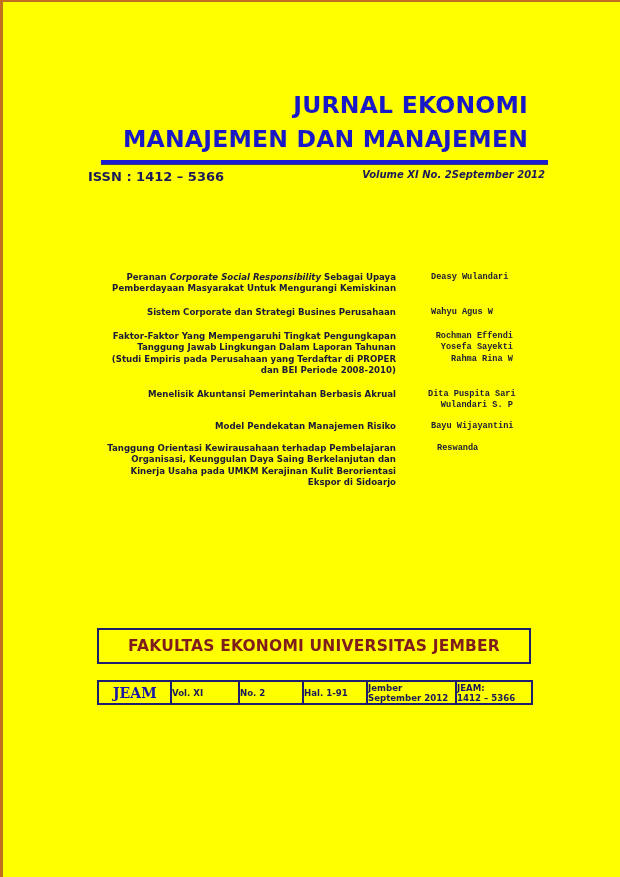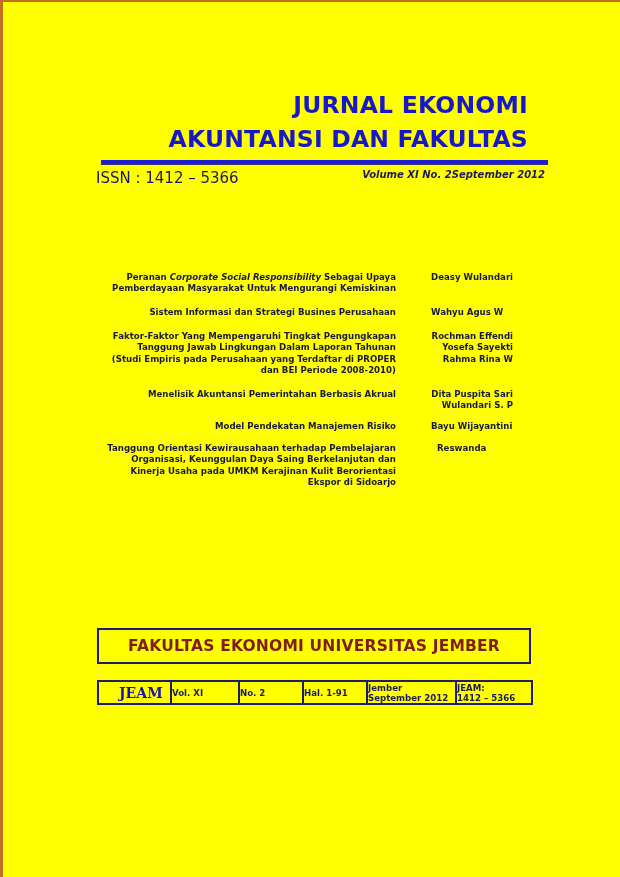--- a/index.html
+++ b/index.html
@@ -13,72 +13,72 @@
 
   .title1, .title2 {
     position: absolute; right: 92px; color: #1818c8; font-weight: bold;
     font-family: "DejaVu Sans", sans-serif; white-space: nowrap; letter-spacing: 0.2px;
   }
   .title1 { top: 91px; font-size: 23.5px; text-align: center; }
   .title2 { top: 125px; font-size: 23.5px; }
 
   .rule { position: absolute; left: 101px; top: 160px; width: 447px; height: 4px; background: #1c1cd0; box-shadow: 0 1px 0 #3a3a70; }
 
-  .issn { position: absolute; left: 96px; top: 169px; font-size: 15px; font-weight: normal; color: #1a1a5a; }
+  .issn { position: absolute; left: 88px; top: 169px; font-size: 13px; font-weight: bold; color: #1a1a5a; }
   .volume { position: absolute; right: 75px; top: 169px; font-size: 10px; font-weight: bold; font-style: italic; color: #1a1a5a; text-align: right; }
 
   .article { position: absolute; left: 100px; width: 440px; font-size: 8.6px; font-weight: bold; color: #1a1a3a; line-height: 11.3px; }
   .article .atitle { position: absolute; right: 144px; width: 300px; text-align: right; }
   .article .atitle i { font-style: italic; }
-  .article .authors { position: absolute; left: 328px; width: 85px; text-align: right; }
+  .article .authors { position: absolute; left: 328px; width: 85px; text-align: right; font-family: Liberation Mono, monospace; }
   .article .authors div { white-space: nowrap; }
   .article .authors.left-aligned { text-align: left; left: 331px; }
 
   .banner {
     position: absolute; left: 97px; top: 628px; width: 430px; height: 32px;
     border: 2px solid #1e1e6e; box-sizing: content-box;
     display: flex; align-items: center; justify-content: center;
     color: #7f1d1d; font-weight: bold; font-size: 15.5px; letter-spacing: 0.2px;
   }
 
   .info-table {
     position: absolute; left: 97px; top: 680px; width: 434px; height: 25px;
     border-collapse: collapse; table-layout: fixed;
   }
   .info-table td {
     border: 2px solid #1e1e6e; padding: 0; vertical-align: middle;
     color: #1a1a5a; font-weight: bold; font-size: 8.6px; line-height: 10px;
   }
-  .info-table td.jeam { font-family: "DejaVu Serif", serif; font-size: 14px; color: #1818a8; text-align: left; padding-left: 20px; }
+  .info-table td.jeam { font-family: "DejaVu Serif", serif; font-size: 14px; color: #1818a8; text-align: left; padding-left: 14px; }
 </style>
 </head>
 <body>
 
 <div class="edge-left"></div>
 <div class="edge-top"></div>
 
 <div class="title1">JURNAL EKONOMI</div>
-<div class="title2">AKUNTANSI DAN FAKULTAS</div>
+<div class="title2">MANAJEMEN DAN MANAJEMEN</div>
 <div class="rule"></div>
 <div class="issn">ISSN : 1412 – 5366</div>
 <div class="volume">Volume XI No. 2September 2012</div>
 
 <div class="article" style="top:272px;">
   <div class="atitle">
     <div><span>Peranan </span><i>Corporate Social Responsibility</i><span> Sebagai Upaya</span></div>
     <div>Pemberdayaan Masyarakat Untuk Mengurangi Kemiskinan</div>
   </div>
   <div class="authors left-aligned">
     <div>Deasy Wulandari</div>
   </div>
 </div>
 
 <div class="article" style="top:307px;">
   <div class="atitle">
-    <div>Sistem Informasi dan Strategi Busines Perusahaan</div>
+    <div>Sistem Corporate dan Strategi Busines Perusahaan</div>
   </div>
   <div class="authors left-aligned">
     <div>Wahyu Agus W</div>
   </div>
 </div>
 
 <div class="article" style="top:331px;">
   <div class="atitle">
     <div>Faktor-Faktor Yang Mempengaruhi Tingkat Pengungkapan</div>
     <div>Tanggung Jawab Lingkungan Dalam Laporan Tahunan</div>

